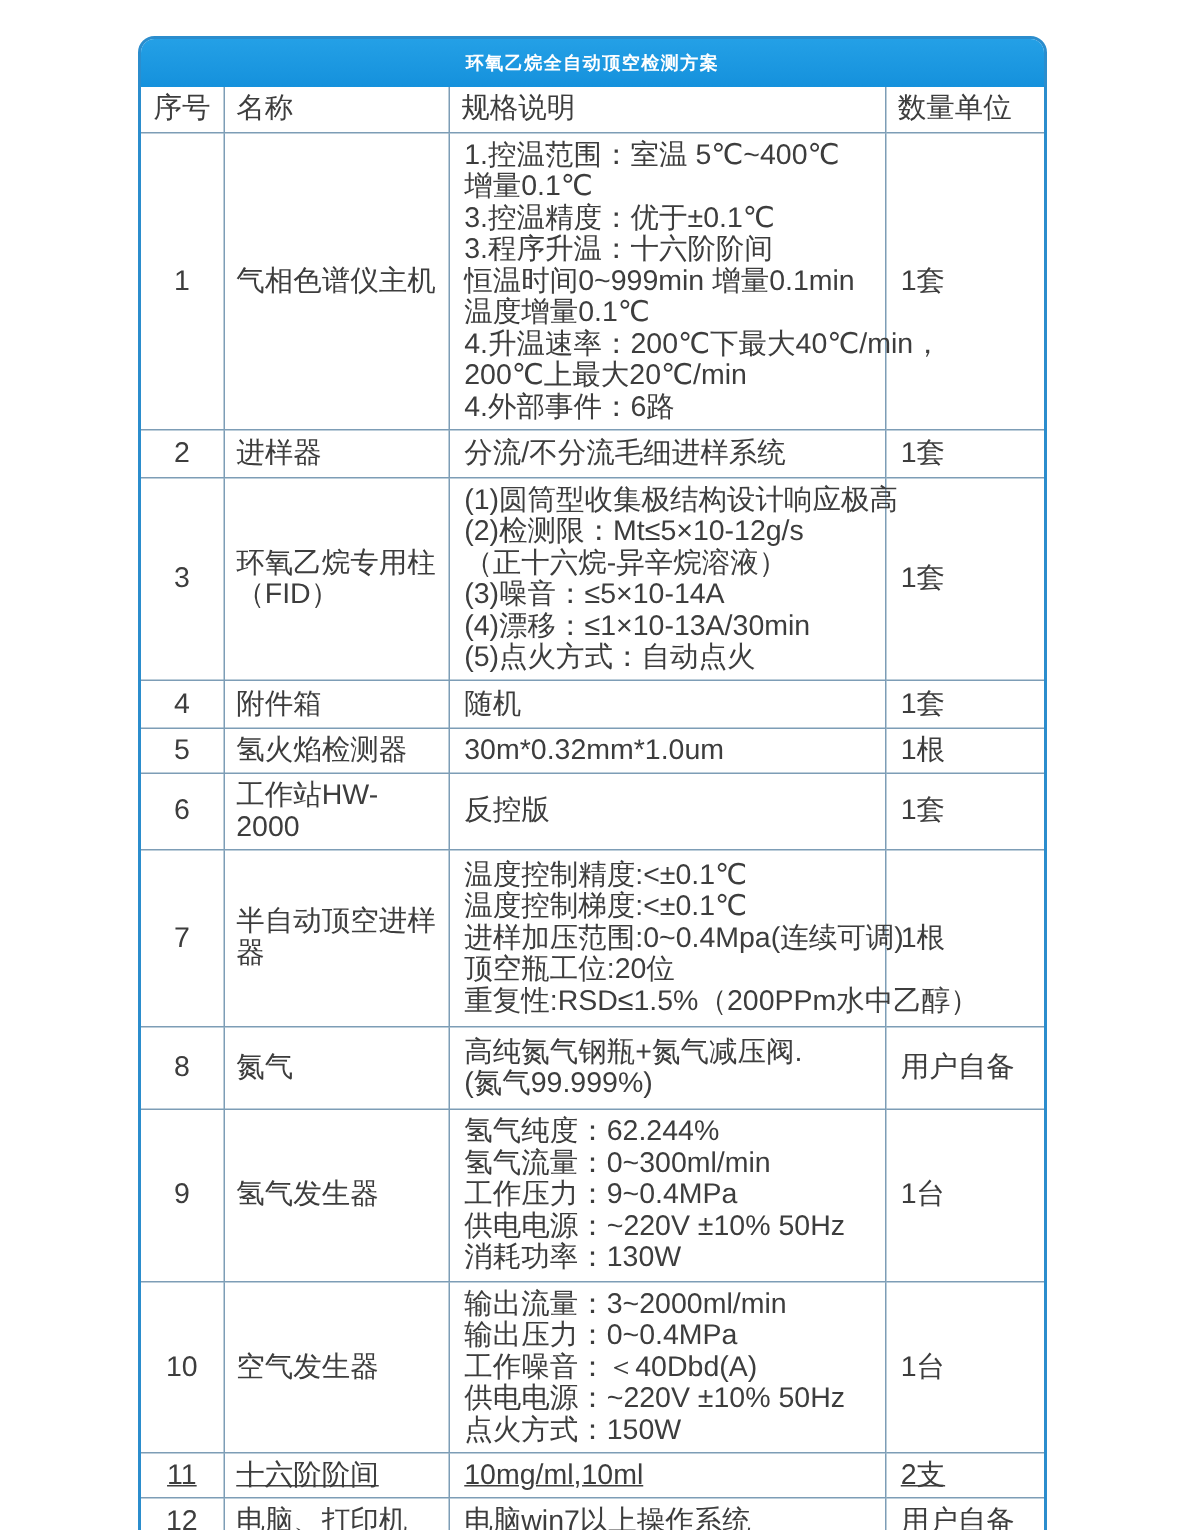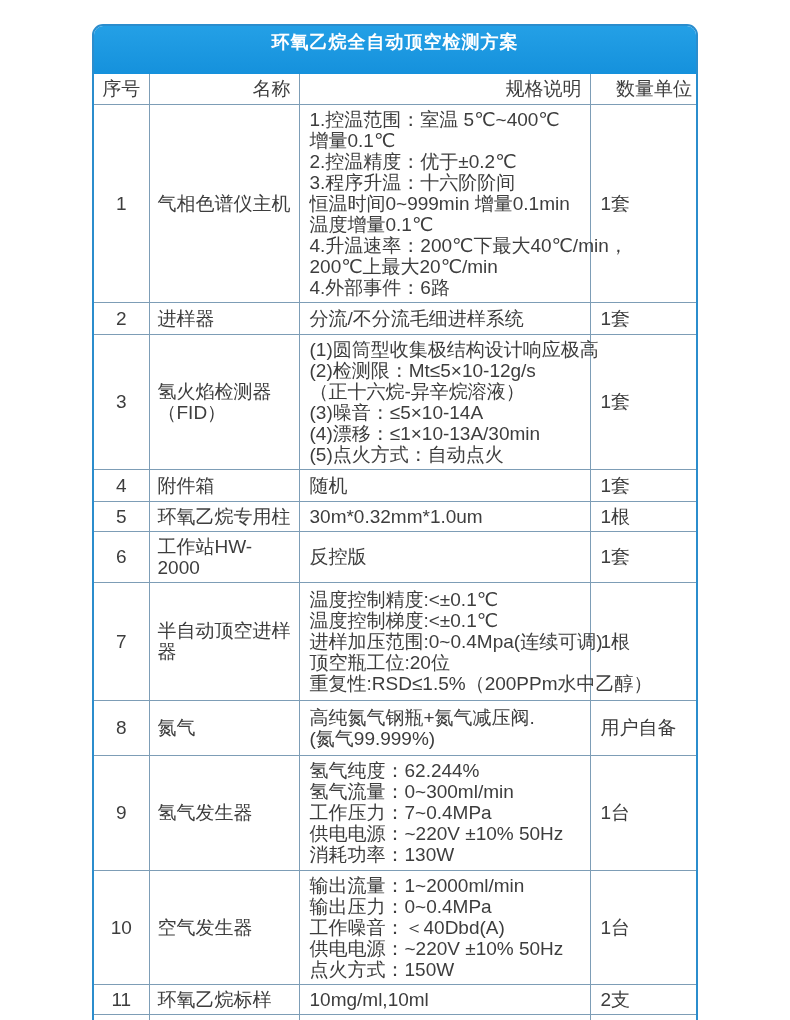--- a/index.html
+++ b/index.html
@@ -16,23 +16,23 @@
     width:790px;height:1020px;background:#ffffff;
     font-family:"Liberation Sans","DejaVu Sans",sans-serif;
     color:var(--text);
   }
   .panel{
     position:absolute;left:92px;top:24px;width:606px;
     border:2px solid var(--outer-border);
     border-radius:11px;overflow:hidden;background:#ffffff;
   }
   .title-bar{
-    height:48px;line-height:32px;text-align:center;
+    height:32px;line-height:32px;text-align:center;
     background:linear-gradient(180deg,var(--title-bar-top),var(--title-bar));
-    color:var(--title-text);font-size:18px;font-weight:bold;letter-spacing:1px;
+    color:var(--title-text);font-size:12px;font-weight:bold;letter-spacing:1px;
   }
   table{
     width:100%;border-collapse:collapse;table-layout:fixed;
     font-size:19px;color:var(--text);
   }
   col.c-no{width:55px;}
   col.c-name{width:150px;}
   col.c-spec{width:291px;}
   col.c-qty{width:110px;}
   th,td{
@@ -43,21 +43,21 @@
     padding:4px 8px;
   }
   th{height:30px;text-align:left;padding-top:2px;padding-bottom:2px;}
   th.c-no{text-align:center;}
   td.c-no{text-align:center;}
   td.c-spec{padding-left:10px;padding-right:4px;margin-top:41px;}
   td.c-qty{padding-left:10px;}
   
   th:first-child,td:first-child{border-left:none;}
   th:last-child,td:last-child{border-right:none;}
-  thead th{border-top:none;text-align:right;}
+  thead th{border-top:none;}
   tbody tr:last-child td{border-bottom:none;}
   .spec-line{white-space:nowrap;}
 </style>
 </head>
 <body>
 
 <div class="panel">
   <div class="title-bar">
     <span>环氧乙烷全自动顶空检测方案</span>
   </div>
@@ -76,62 +76,62 @@
           <th class="c-qty">数量单位</th>
         </tr>
     </thead>
     <tbody>
         <tr style="height: 194px;">
           <td class="c-no">1</td>
           <td class="c-name">气相色谱仪主机</td>
           <td class="c-spec">
             <div class="spec-line">1.控温范围：室温 5℃~400℃</div>
             <div class="spec-line">增量0.1℃</div>
-            <div class="spec-line">2.控温精度：优于±0.2℃</div>
+            <div class="spec-line">3.控温精度：优于±0.1℃</div>
             <div class="spec-line">3.程序升温：十六阶阶间</div>
             <div class="spec-line">恒温时间0~999min 增量0.1min</div>
             <div class="spec-line">温度增量0.1℃</div>
             <div class="spec-line">4.升温速率：200℃下最大40℃/min，</div>
             <div class="spec-line">200℃上最大20℃/min</div>
             <div class="spec-line">4.外部事件：6路</div>
           </td>
           <td class="c-qty">1套</td>
         </tr>
         <tr style="height: 32px;">
           <td class="c-no">2</td>
           <td class="c-name">进样器</td>
           <td class="c-spec">
             <div class="spec-line">分流/不分流毛细进样系统</div>
           </td>
           <td class="c-qty">1套</td>
         </tr>
         <tr style="height: 133px;">
           <td class="c-no">3</td>
-          <td class="c-name">氢火焰检测器（FID）</td>
+          <td class="c-name">环氧乙烷专用柱（FID）</td>
           <td class="c-spec">
             <div class="spec-line">(1)圆筒型收集极结构设计响应极高</div>
             <div class="spec-line">(2)检测限：Mt≤5×10-12g/s</div>
             <div class="spec-line">（正十六烷-异辛烷溶液）</div>
             <div class="spec-line">(3)噪音：≤5×10-14A</div>
             <div class="spec-line">(4)漂移：≤1×10-13A/30min</div>
             <div class="spec-line">(5)点火方式：自动点火</div>
           </td>
           <td class="c-qty">1套</td>
         </tr>
         <tr style="height: 32px;">
           <td class="c-no">4</td>
           <td class="c-name">附件箱</td>
           <td class="c-spec">
             <div class="spec-line">随机</div>
           </td>
           <td class="c-qty">1套</td>
         </tr>
         <tr style="height: 30px;">
           <td class="c-no">5</td>
-          <td class="c-name">环氧乙烷专用柱</td>
+          <td class="c-name">氢火焰检测器</td>
           <td class="c-spec">
             <div class="spec-line">30m*0.32mm*1.0um</div>
           </td>
           <td class="c-qty">1根</td>
         </tr>
         <tr style="height: 30px;">
           <td class="c-no">6</td>
           <td class="c-name">工作站HW-2000</td>
           <td class="c-spec">
             <div class="spec-line">反控版</div>
@@ -158,41 +158,41 @@
             <div class="spec-line">(氮气99.999%)</div>
           </td>
           <td class="c-qty">用户自备</td>
         </tr>
         <tr style="height: 115px;">
           <td class="c-no">9</td>
           <td class="c-name">氢气发生器</td>
           <td class="c-spec">
             <div class="spec-line">氢气纯度：62.244%</div>
             <div class="spec-line">氢气流量：0~300ml/min</div>
-            <div class="spec-line">工作压力：7~0.4MPa</div>
+            <div class="spec-line">工作压力：9~0.4MPa</div>
             <div class="spec-line">供电电源：~220V ±10% 50Hz</div>
             <div class="spec-line">消耗功率：130W</div>
           </td>
           <td class="c-qty">1台</td>
         </tr>
         <tr style="height: 113px;">
           <td class="c-no">10</td>
           <td class="c-name">空气发生器</td>
           <td class="c-spec">
-            <div class="spec-line">输出流量：1~2000ml/min</div>
+            <div class="spec-line">输出流量：3~2000ml/min</div>
             <div class="spec-line">输出压力：0~0.4MPa</div>
             <div class="spec-line">工作噪音：＜40Dbd(A)</div>
             <div class="spec-line">供电电源：~220V ±10% 50Hz</div>
             <div class="spec-line">点火方式：150W</div>
           </td>
           <td class="c-qty">1台</td>
         </tr>
-        <tr style="height: 30px;">
+        <tr style="height: 30px; text-decoration: underline;">
           <td class="c-no">11</td>
-          <td class="c-name">环氧乙烷标样</td>
+          <td class="c-name">十六阶阶间</td>
           <td class="c-spec">
             <div class="spec-line">10mg/ml,10ml</div>
           </td>
           <td class="c-qty">2支</td>
         </tr>
         <tr style="height: 32px;">
           <td class="c-no">12</td>
           <td class="c-name">电脑、打印机</td>
           <td class="c-spec">
             <div class="spec-line">电脑win7以上操作系统</div>

